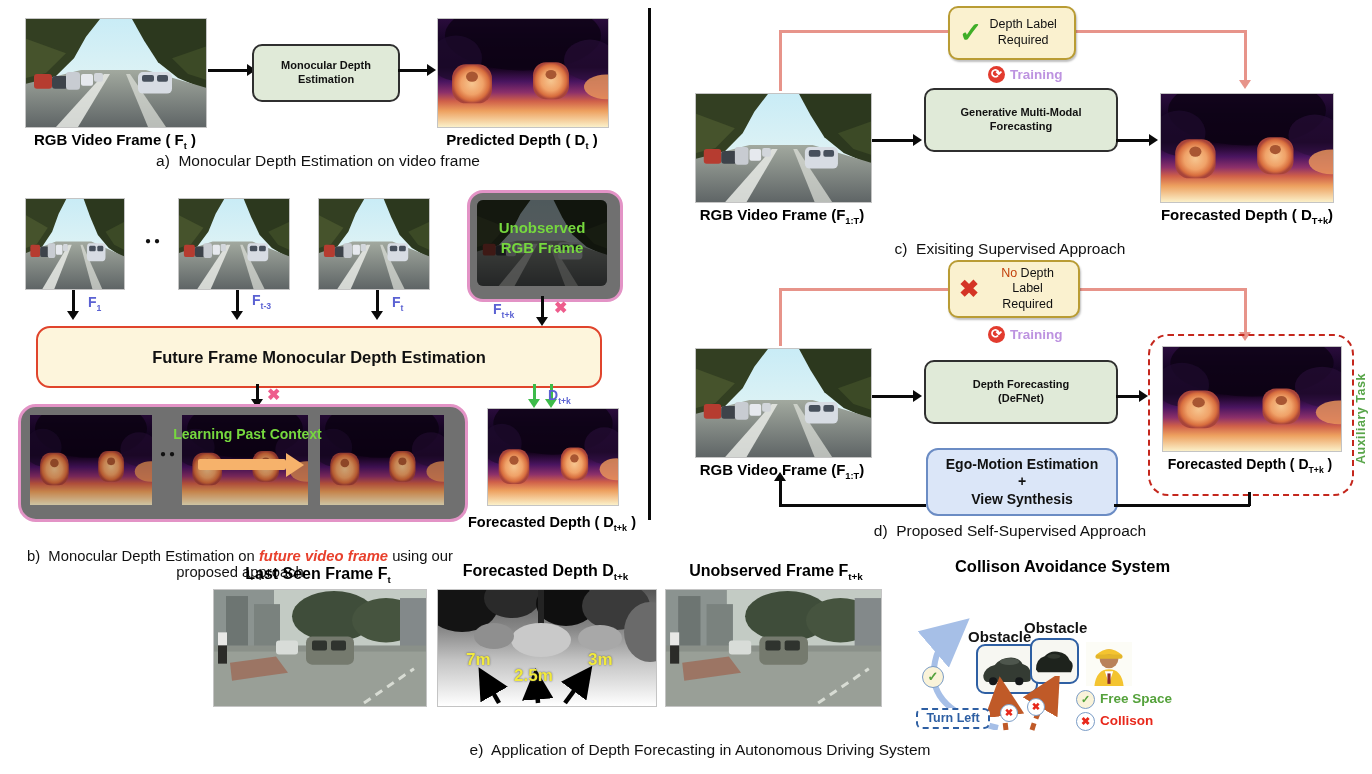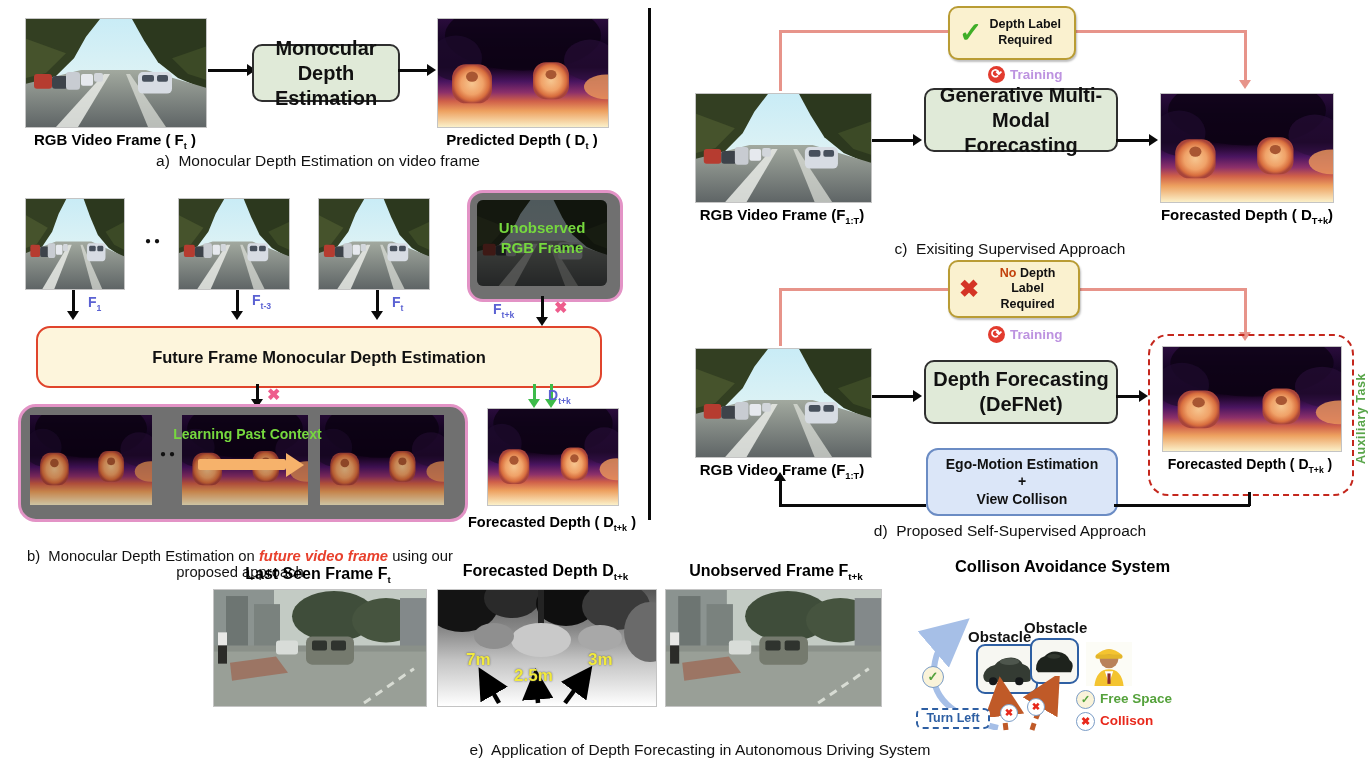--- a/index.html
+++ b/index.html
@@ -5,26 +5,26 @@
   html,body { margin:0; padding:0; background:#fff; font-family:"Liberation Sans", sans-serif; }
   .canvas { position:relative; width:1372px; height:774px; background:#fff; overflow:hidden; }
   .abs { position:absolute; }
   .photo { position:absolute; border:1px solid #c4c4c4; background:#ddd; }
   .photo.noborder { border:none; }
   .photo.darkened { filter:brightness(.38) saturate(.8); border:none; border-radius:6px; }
   .photo.dim { filter:brightness(.82) saturate(1.05); }
   sub { font-size:.62em; }
   .box { position:absolute; display:flex; flex-direction:column; align-items:center; justify-content:center;
          text-align:center; font-weight:bold; color:#111; line-height:1.25; }
-  .box.green { background:var(--process_box_green); border:2px solid var(--process_box_border); border-radius:10px; font-size:20px; }
+  .box.green { background:var(--process_box_green); border:2px solid var(--process_box_border); border-radius:10px; font-size:11px; }
   .box.creamred { background:var(--cream_red_box); border:2.5px solid var(--red_border); border-radius:14px; font-size:16.5px; }
   .box.blue { background:var(--blue_box); border:2px solid var(--blue_box_border); border-radius:12px; font-size:14px; }
   .reqbox { position:absolute; display:flex; align-items:center; gap:7px; padding:0 9px; box-sizing:border-box;
             background:var(--cream_box); border:2px solid var(--cream_border); border-radius:10px; box-shadow:1px 2px 2px rgba(0,0,0,.25); }
-  .reqtxt { font-weight:bold; font-size:12.5px; line-height:1.25; text-align:center; color:#111; }
+  .reqtxt { font-weight:normal; font-size:12.5px; line-height:1.25; text-align:center; color:#111; }
   .blabel { position:absolute; font-weight:bold; font-size:15px; text-align:center; color:#000; }
   .caption { position:absolute; font-size:15.5px; color:#111; text-align:center; }
   .hl { color:var(--highlight_red); font-weight:bold; font-style:italic;margin-top:40px; }
   .flabel { position:absolute; color:var(--label_indigo); font-weight:bold; font-size:14px; }
   .pinkx { position:absolute; color:var(--pink); font-weight:bold; font-size:16px; line-height:1; }
   .dots { position:absolute; font-size:10px; letter-spacing:3px; color:#111; font-weight:bold; }
   .ha { position:absolute; height:2.5px; background:#0a0a0a; }
   .ha::after { content:""; position:absolute; right:-8px; top:-4.8px; width:0; height:0;
                border-top:6px solid transparent; border-bottom:6px solid transparent; border-left:9px solid #0a0a0a; }
   .va { position:absolute; width:2.5px; background:#0a0a0a; }
@@ -322,21 +322,21 @@
   <div class="dashedbox" style="left:1148px;top:334px;width:202px;height:158px"></div>
   <svg class="photo" style="left:1162px;top:346px;width:178px;height:104px" viewBox="0 0 170 105" preserveAspectRatio="none">
       <use href="#plasma"></use>
     </svg>
   <div class="blabel" style="left:1150px;top:456px;width:200px;font-size:14px"><span>Forecasted Depth ( D</span><sub>T+k</sub><span> )</span></div>
   <div class="vtext" style="left:1354px;top:344px;height:120px">Auxiliary Task</div>
 
   <div class="box blue" style="left:926px;top:448px;width:188px;height:64px">
     <span>Ego-Motion Estimation</span>
     <span>+</span>
-    <span>View Collison</span>
+    <span>View Synthesis</span>
   </div>
   <div class="ln" style="left:1248px;top:492px;width:2.5px;height:14px"></div>
   <div class="ln" style="left:1114px;top:504px;width:136px;height:2.5px"></div>
   <div class="ln" style="left:779px;top:504px;width:147px;height:2.5px"></div>
   <div class="vup" style="left:779px;top:480px;height:26px"></div>
 
   <div class="caption" style="left:770px;top:522px;width:480px">d)&nbsp; Proposed Self-Supervised Approach</div>
 
   <div class="blabel" style="left:218px;top:565px;width:200px;font-size:16px"><span>Last Seen Frame F</span><sub>t</sub></div>
   <div class="blabel" style="left:443px;top:562px;width:205px;font-size:16px"><span>Forecasted Depth D</span><sub>t+k</sub></div>

